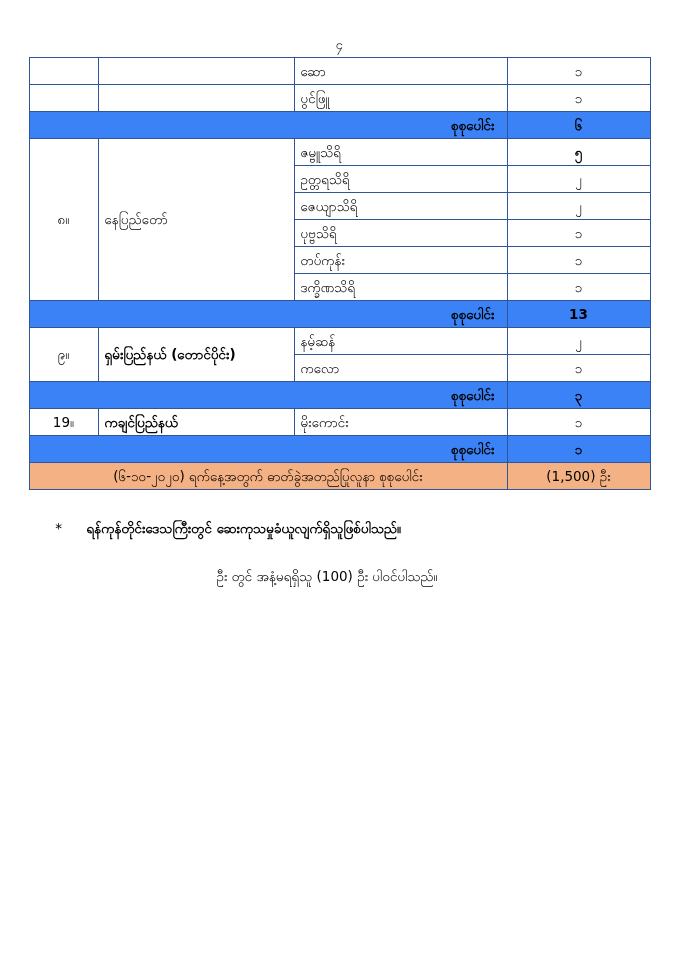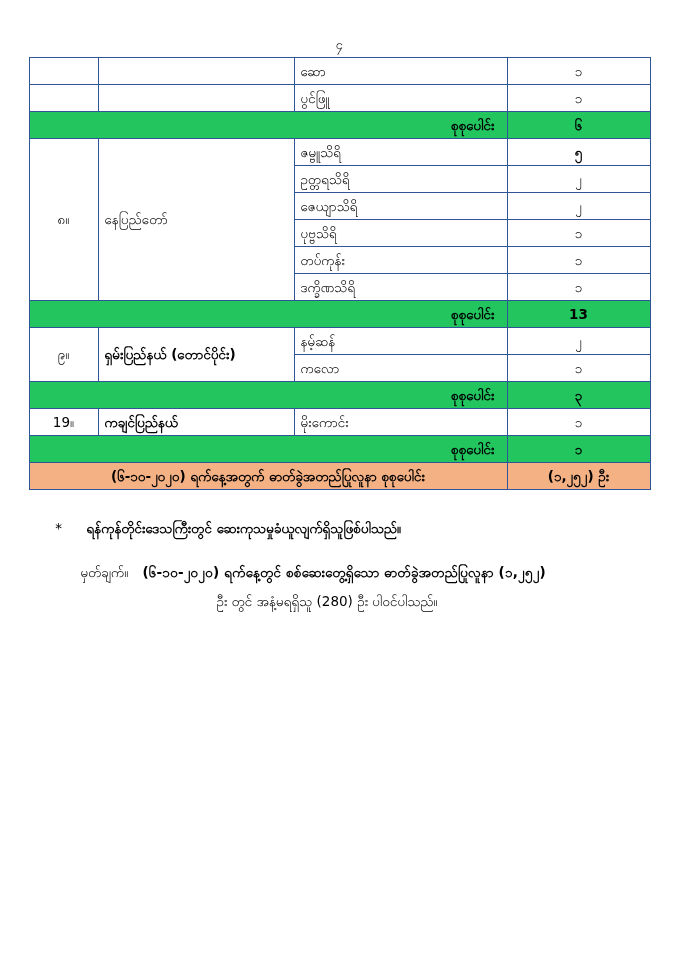--- a/index.html
+++ b/index.html
@@ -42,34 +42,34 @@
     height: 20px;
     vertical-align: middle;
     line-height: 1.25;
   }
   .col-no    { width: 56px;  text-align: center; }
   .col-state { width: 183px; text-align: left; padding-left: 10px; margin-top: 32px; }
   .col-town  { width: 200px; text-align: left; padding-left: 10px; }
   .col-count { width: 130px; text-align: center; }
 
   .row-total td {
-    background: #22c55e;
+    background: #3b82f6;
     font-weight: bold;
     margin-top: 32px;
   }
   .row-total .total-label {
     text-align: right;
     padding-right: 12px;
   }
   .row-total .total-value {
     text-align: center;
   }
   .grand-total td {
     background: #f4b183;
-    font-weight: bold;
+    font-weight: normal;
     text-align: center;
     font-size: 13.5px;
     padding: 5px 4px;
   }
   .bold { font-weight: bold; }
   .blank { border-left: 1px solid #2f5597; border-right: 1px solid #2f5597; }
 
   .notes {
     margin: 0 auto;
     width: 618px;
@@ -194,34 +194,30 @@
         <td class="col-count">၁</td>
       </tr>
 
       <tr class="row-total">
         <td class="total-label" colspan="3">စုစုပေါင်း</td>
         <td class="total-value col-count">၁</td>
       </tr>
 
       <tr class="grand-total">
         <td colspan="3">(၆-၁၀-၂၀၂၀) ရက်နေ့အတွက် ဓာတ်ခွဲအတည်ပြုလူနာ စုစုပေါင်း</td>
-        <td class="col-count">(၁,၂၅၂) ဦး</td>
+        <td class="col-count">(1,500) ဦး</td>
       </tr>
 
     </tbody>
   </table>
 
   <div class="notes">
     <div class="note-row">
       <div class="note-star">*</div>
       <div class="note-text">ရန်ကုန်တိုင်းဒေသကြီးတွင် ဆေးကုသမှုခံယူလျက်ရှိသူဖြစ်ပါသည်။</div>
     </div>
 
     <div class="note-block2">
-      <div class="note-line1">
-        <div class="note-label">မှတ်ချက်။</div>
-        <div class="note-text spaced">(၆-၁၀-၂၀၂၀) ရက်နေ့တွင် စစ်ဆေးတွေ့ရှိသော ဓာတ်ခွဲအတည်ပြုလူနာ  (၁,၂၅၂)</div>
-      </div>
-      <div class="note-line2">ဦး တွင် အနံ့မရရှိသူ (280) ဦး ပါဝင်ပါသည်။</div>
+      <div class="note-line2">ဦး တွင် အနံ့မရရှိသူ (100) ဦး ပါဝင်ပါသည်။</div>
     </div>
   </div>
 
 </div>
 
 </body></html>

